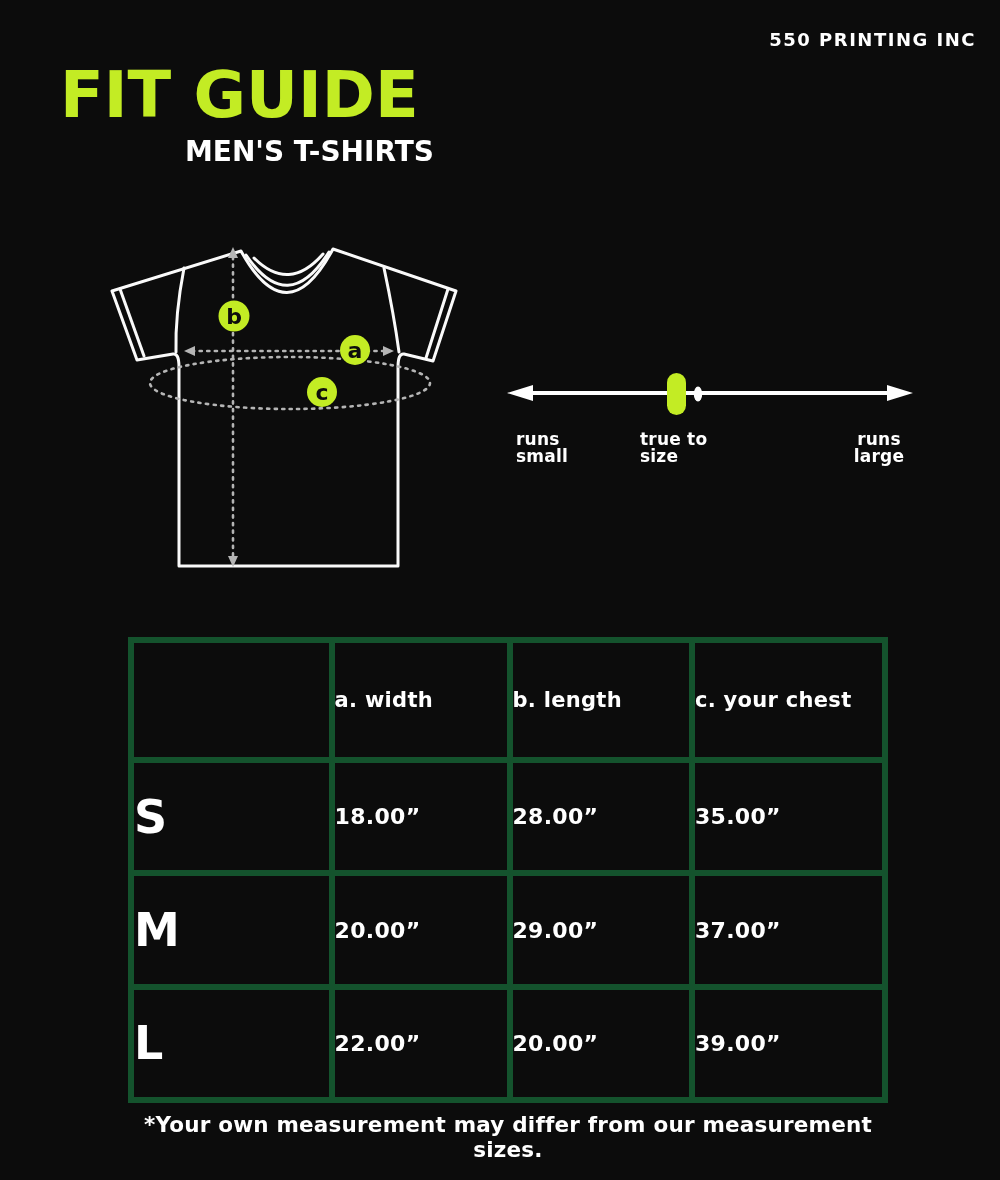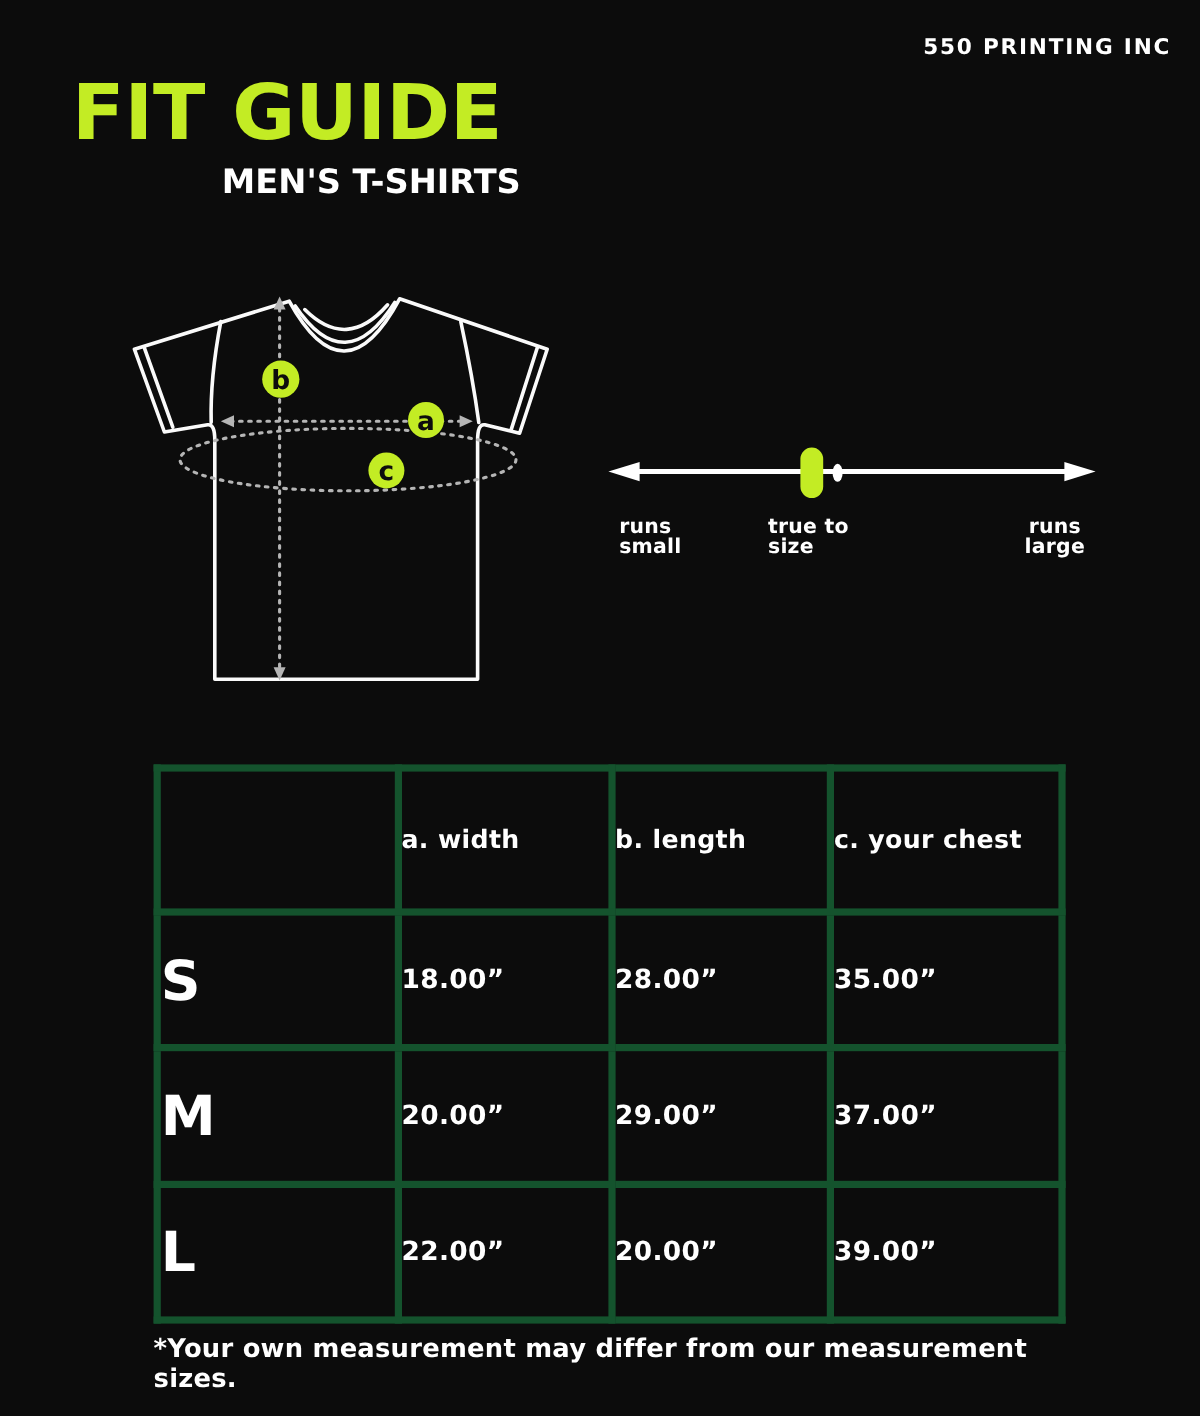--- a/index.html
+++ b/index.html
@@ -66,21 +66,21 @@
     text-align:left;vertical-align:middle;
     color:var(--text);padding:0;
   }
   tr.head-row{height:70px;}
   tr.data-row{height:66px;}
   .col-head{font-size:21px;font-weight:bold;letter-spacing:0.3px;}
   .size-cell{font-size:46px;font-weight:bold;}
   .value-cell{font-size:22px;font-weight:bold;letter-spacing:0.3px;}
   
   .footnote{
-    left:128px;top:1112px;width:760px;
+    left:128px;top:1112px;width:760px;text-align:center;
     font-size:21.5px;font-weight:bold;color:var(--text);
     letter-spacing:0.2px;
   }
 </style>
 </head>
 <body>
 
 <div class="abs brand">550 PRINTING INC</div>
 <div class="abs title">FIT GUIDE</div>
 <div class="abs subtitle">MEN'S T-SHIRTS</div>

